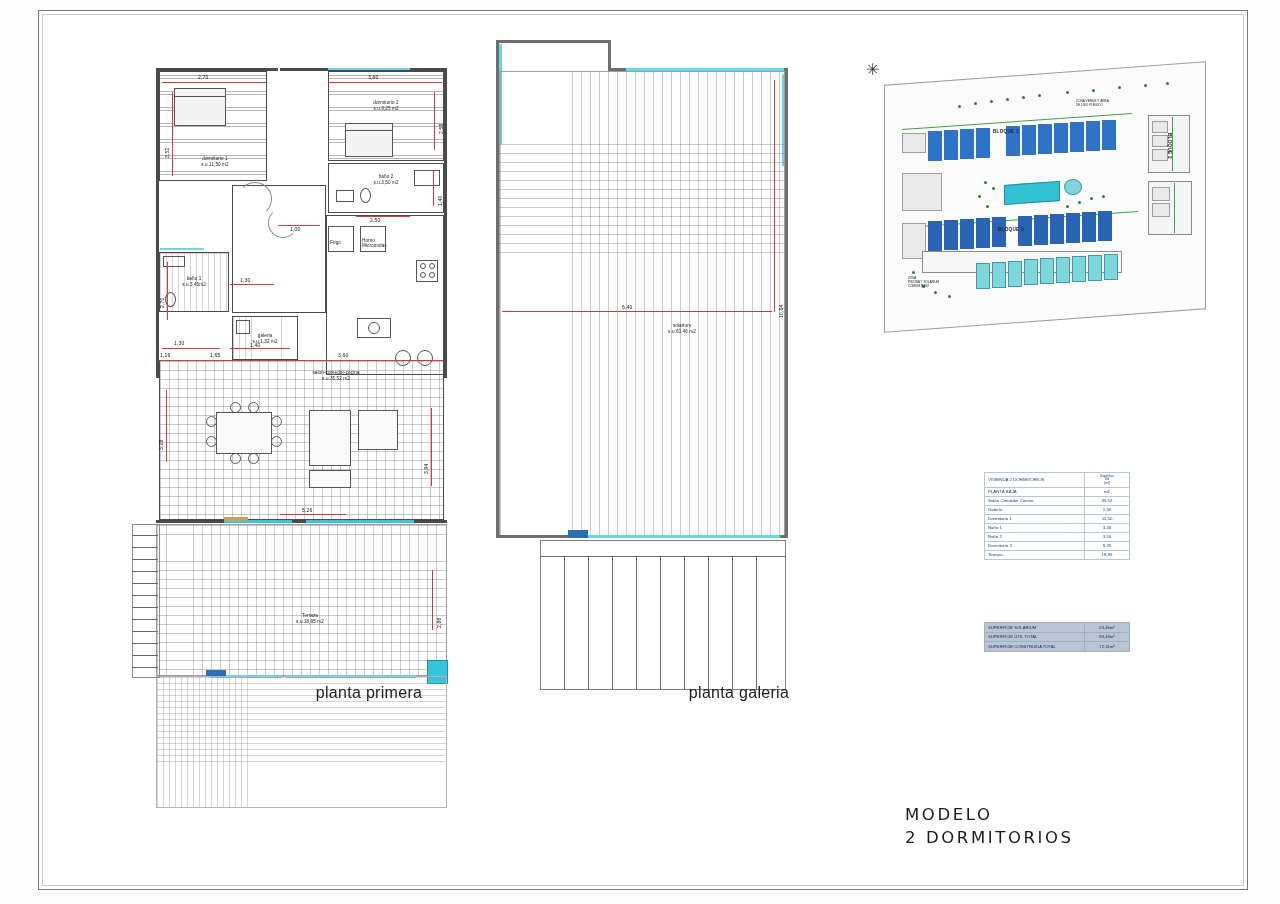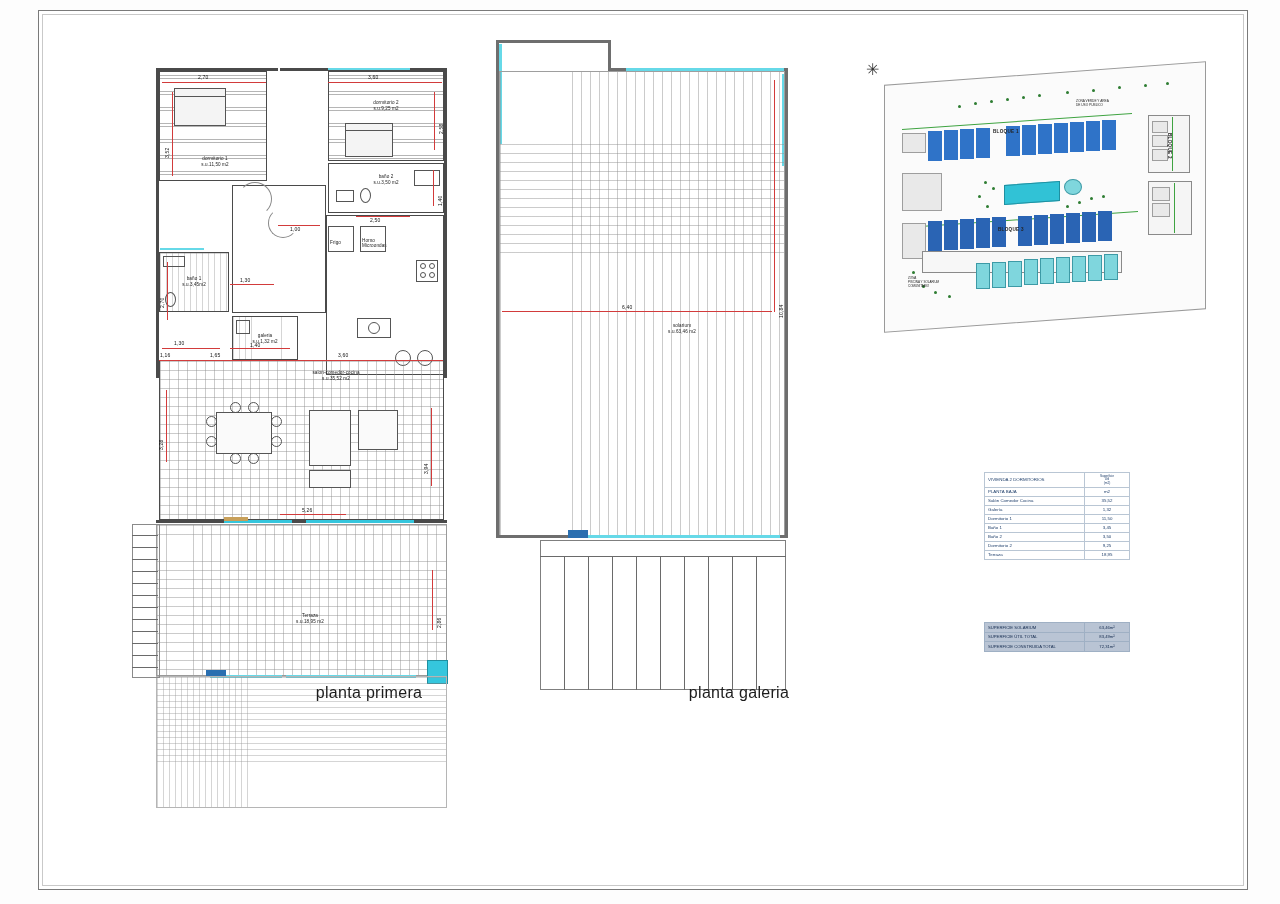--- a/index.html
+++ b/index.html
@@ -518,13 +518,17 @@
         <td class="v">83,49m²</td>
       </tr>
       <tr>
         <td>SUPERFICIE CONSTRUIDA TOTAL</td>
         <td class="v">72,31m²</td>
       </tr>
     </tbody>
       </table>
   </div>
 
+  <div id="model">
+    <div class="l1">MODELO</div>
+    <div class="l2">2 DORMITORIOS</div>
+  </div>
 </div>
 
 </body></html>

